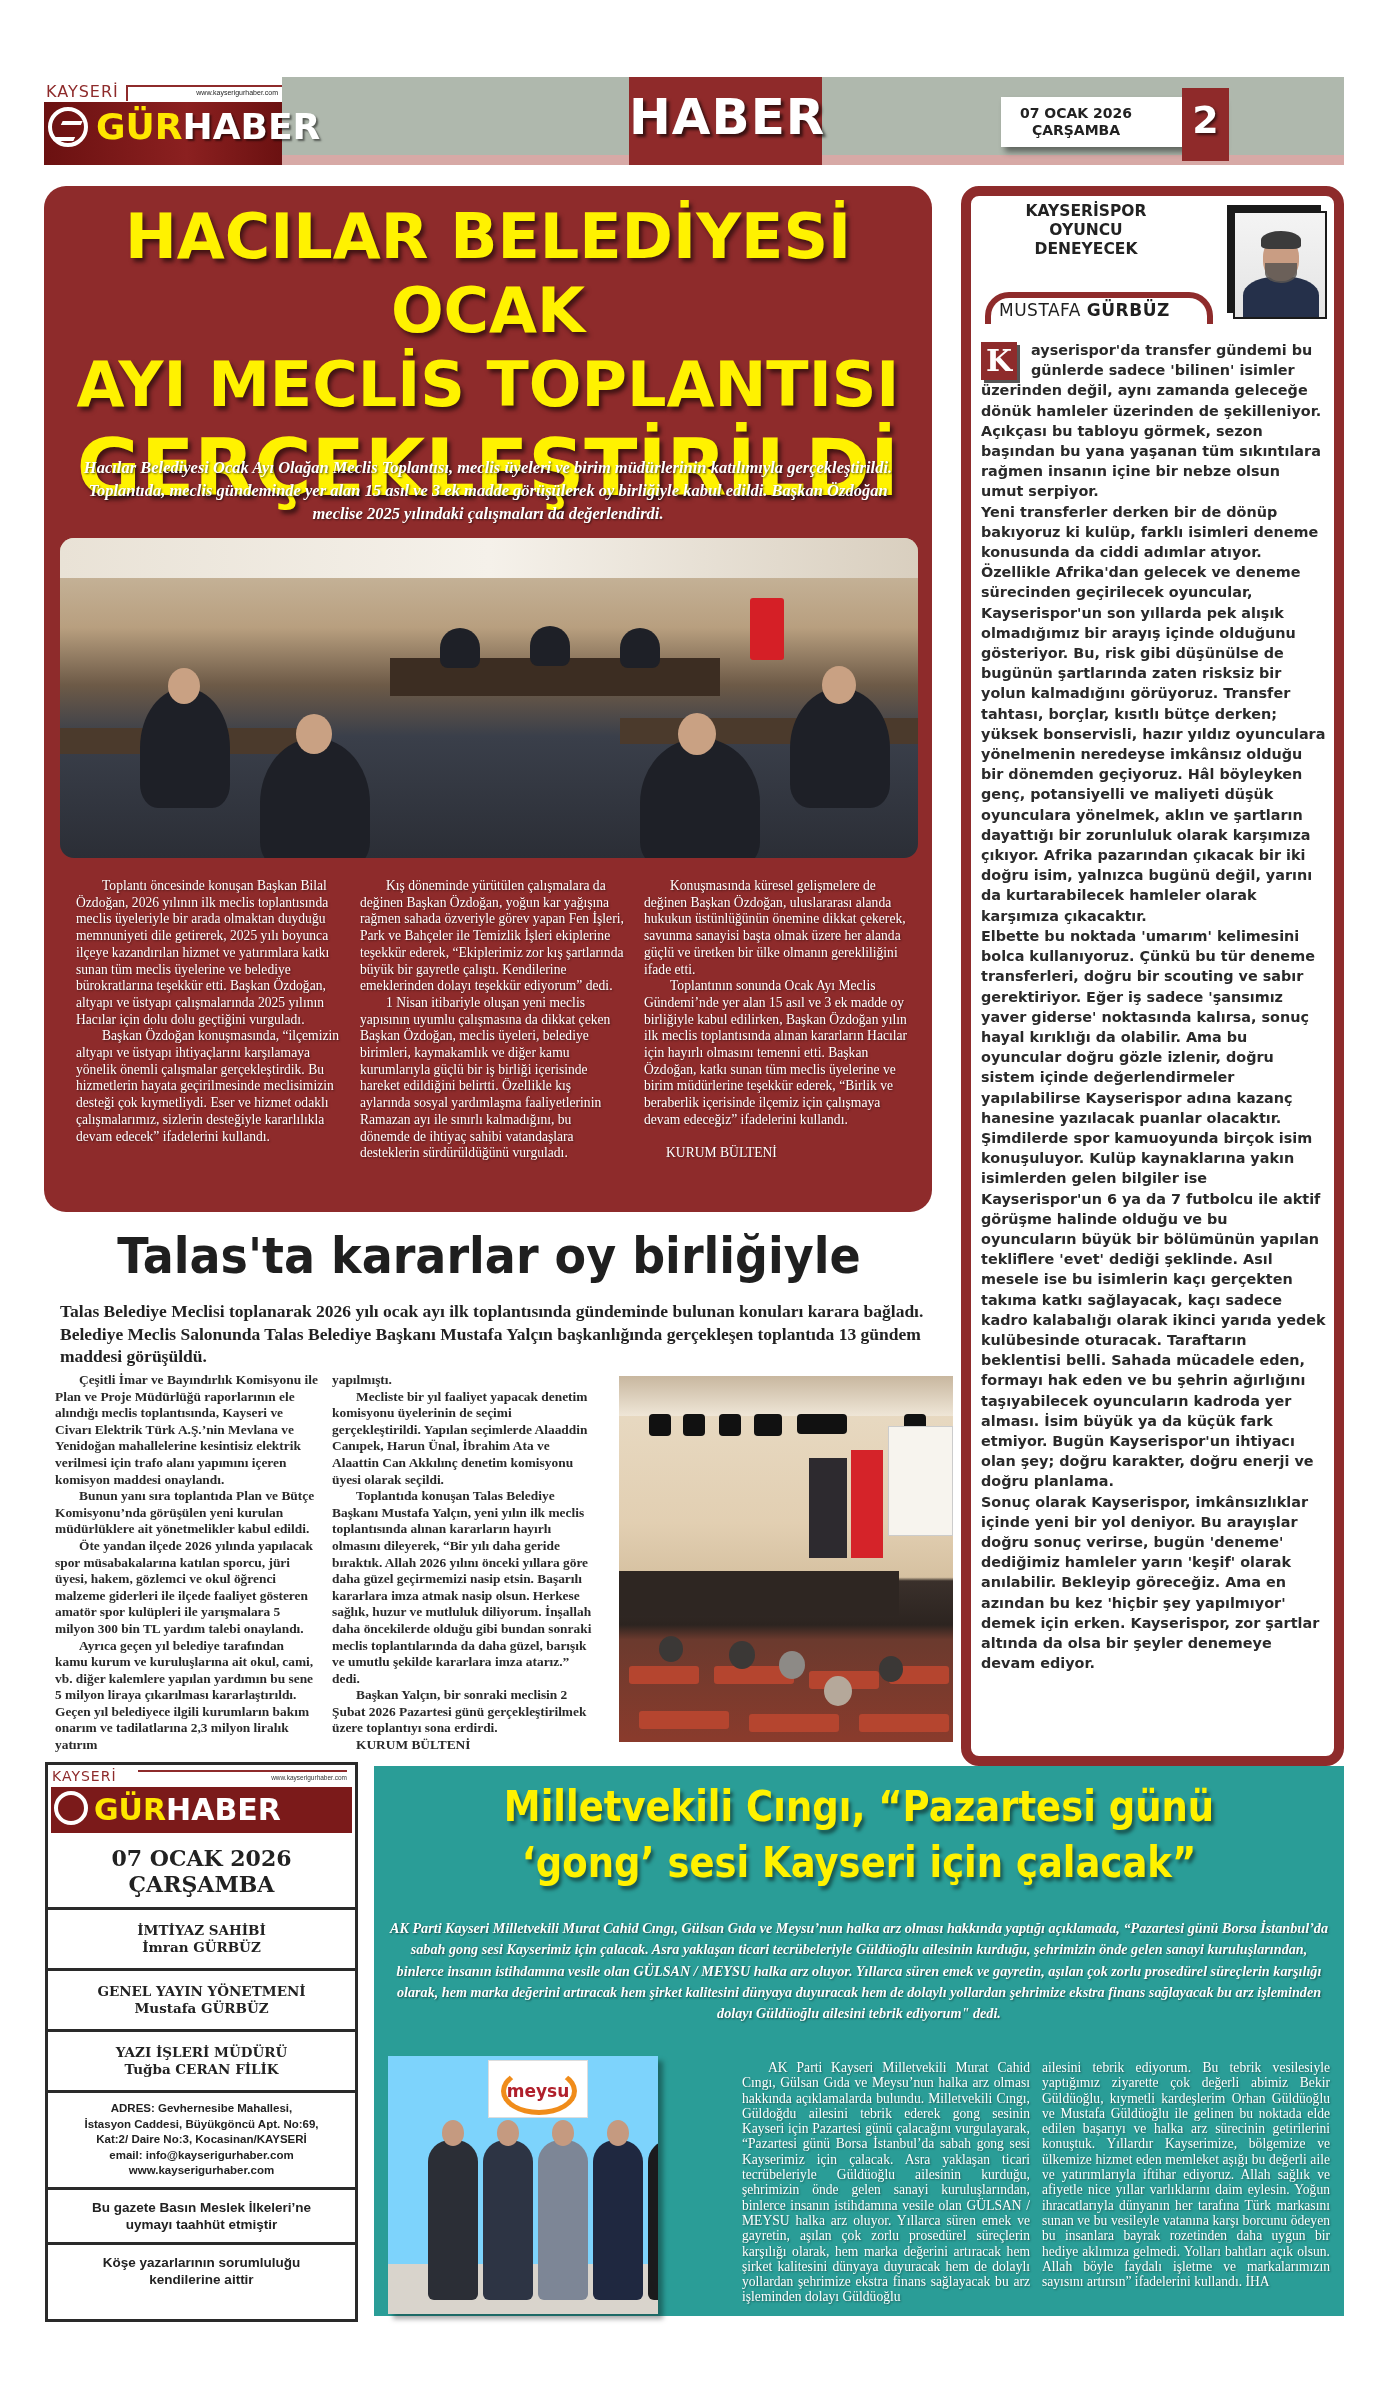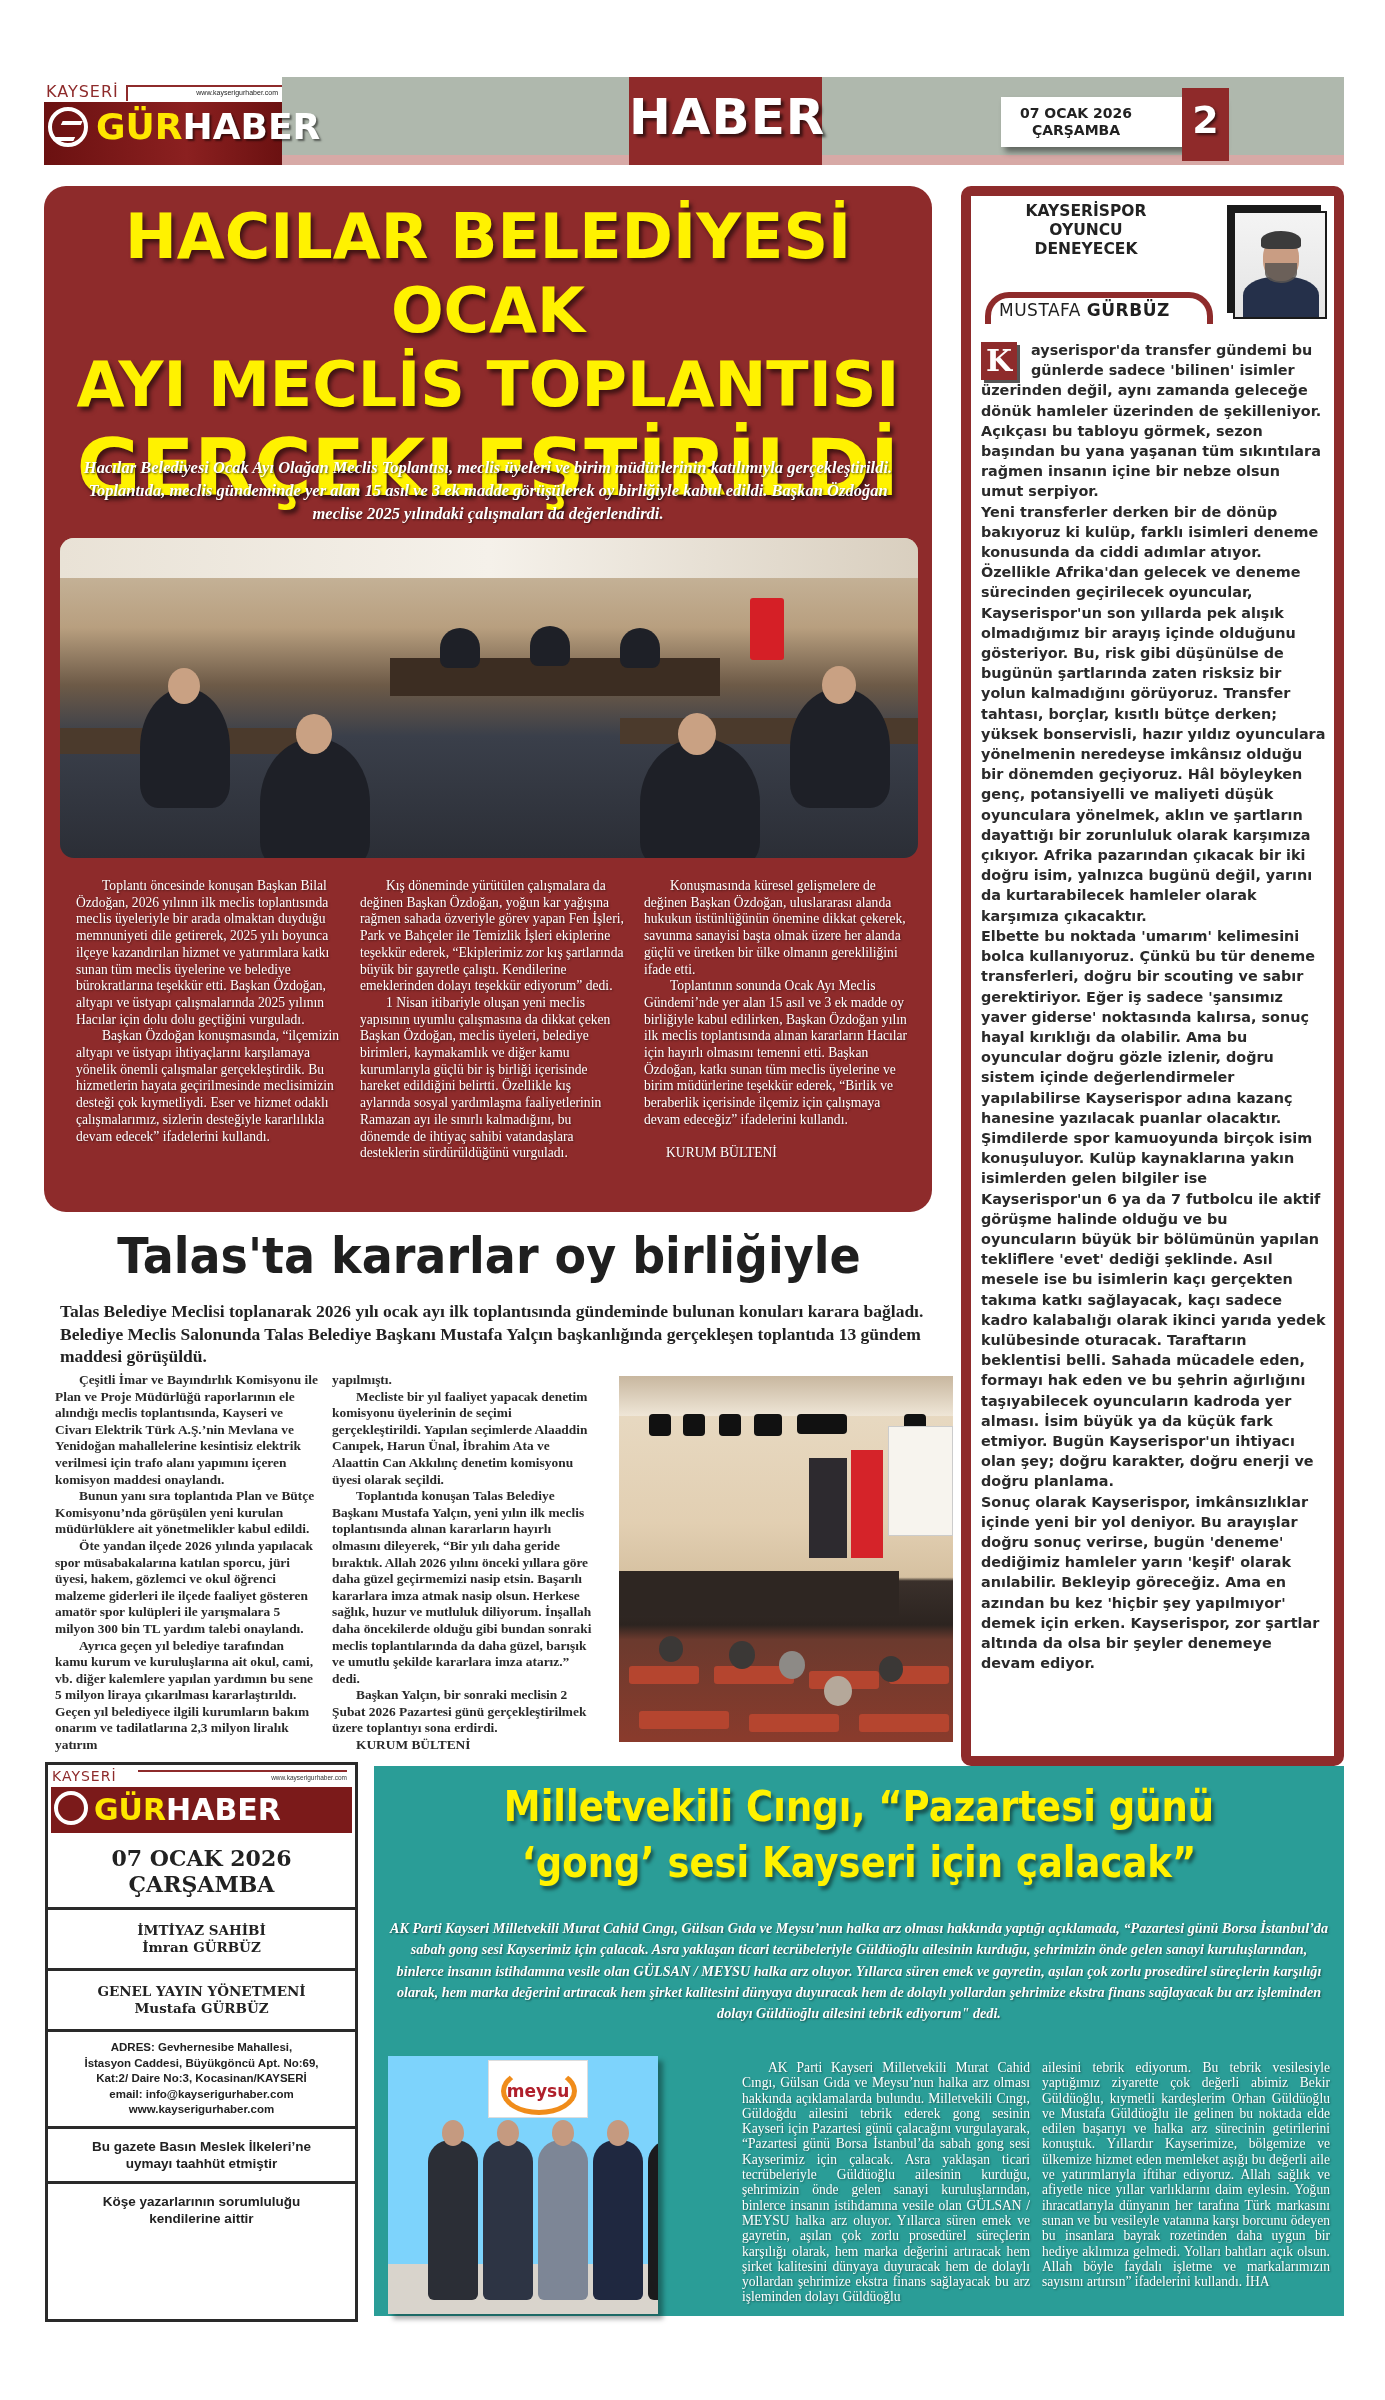--- a/index.html
+++ b/index.html
@@ -52,21 +52,21 @@
   .talas-photo .ceiling { position: absolute; left: 0; right: 0; top: 0; height: 40px; background: linear-gradient(180deg,#c8b79f,#efe6d7); }
   .talas-photo .lamp { position: absolute; top: 38px; width: 22px; height: 22px; background: #111; border-radius: 4px; }
   .talas-photo .screen { position: absolute; right: 0; top: 50px; width: 65px; height: 110px; background: #f7f4ee; border: 1px solid #ccc; }
   .talas-photo .portrait { position: absolute; left: 190px; top: 82px; width: 38px; height: 100px; background: #2d2a2f; }
   .talas-photo .tflag { position: absolute; left: 232px; top: 74px; width: 32px; height: 108px; background: #d52329; }
   .talas-photo .dais { position: absolute; left: 0; top: 195px; width: 280px; height: 45px; background: #2e2622; }
   .talas-photo .seat { position: absolute; height: 18px; background: #b5452f; border-radius: 3px; }
   .talas-photo .aud { position: absolute; border-radius: 50%; background: #3b3836; }
 
   
-  .column-box { position: absolute; left: 961px; top: 186px; width: 383px; height: 1580px; border: 10px solid #8e2b2b; border-radius: 10px; background: #fff; }
+  .column-box { position: absolute; left: 961px; top: 186px; width: 383px; height: 1580px; border: 10px solid #8e2b2b; border-radius: 18px; background: #fff; }
   .column-head { position: absolute; left: 30px; top: 6px; width: 170px; text-align: center; font-family: "DejaVu Sans", sans-serif; font-weight: bold; font-size: 15.5px; line-height: 19px; color: #222; }
   .author-photo { position: absolute; left: 262px; top: 15px; width: 94px; height: 108px; background: #fff; border: 2px solid #1a1a1a; box-shadow: -6px -6px 0 #1a1a1a; overflow: hidden; }
   .author-photo .bg { position: absolute; inset: 0; background: linear-gradient(180deg,#f4f4f4,#e4e4e4); }
   .author-photo .suit { position: absolute; left: 8px; bottom: -6px; width: 76px; height: 46px; background: #25304a; border-radius: 40% 40% 0 0; }
   .author-photo .face { position: absolute; left: 28px; top: 24px; width: 36px; height: 44px; background: #c99d83; border-radius: 45%; }
   .author-photo .hair { position: absolute; left: 26px; top: 18px; width: 40px; height: 18px; background: #3b3b3b; border-radius: 50% 50% 20% 20%; }
   .author-photo .beard { position: absolute; left: 30px; top: 50px; width: 32px; height: 20px; background: #5b5652; border-radius: 0 0 50% 50%; opacity: .85; }
   .author-tab { position: absolute; left: 14px; top: 96px; width: 228px; height: 32px; border: 6px solid #8e2b2b; border-bottom: none; border-radius: 24px 24px 0 0; }
   .author-name { position: absolute; left: 28px; top: 104px; font-family: "DejaVu Sans", sans-serif; font-size: 17px; color: #1f1f1f; letter-spacing: 0.5px; }
   .author-name b { font-weight: bold; }
@@ -246,20 +246,24 @@
     <div>ÇARŞAMBA</div>
   </div>
   <div class="imp-cell imp-role">
     <div>İMTİYAZ SAHİBİ</div>
     <div>İmran GÜRBÜZ</div>
   </div>
   <div class="imp-cell imp-role">
     <div>GENEL YAYIN YÖNETMENİ</div>
     <div>Mustafa GÜRBÜZ</div>
   </div>
+  <div class="imp-cell imp-role">
+    <div>YAZI İŞLERİ MÜDÜRÜ</div>
+    <div>Tuğba CERAN FİLİK</div>
+  </div>
   <div class="imp-cell imp-addr">
     <div>ADRES: Gevhernesibe Mahallesi,</div>
     <div>İstasyon Caddesi, Büyükgöncü Apt. No:69,</div>
     <div>Kat:2/ Daire No:3, Kocasinan/KAYSERİ</div>
     <div>email: info@kayserigurhaber.com</div>
     <div>www.kayserigurhaber.com</div>
   </div>
   <div class="imp-cell imp-note">
     <div>Bu gazete Basın Meslek İlkeleri’ne</div>
     <div>uymayı taahhüt etmiştir</div>

